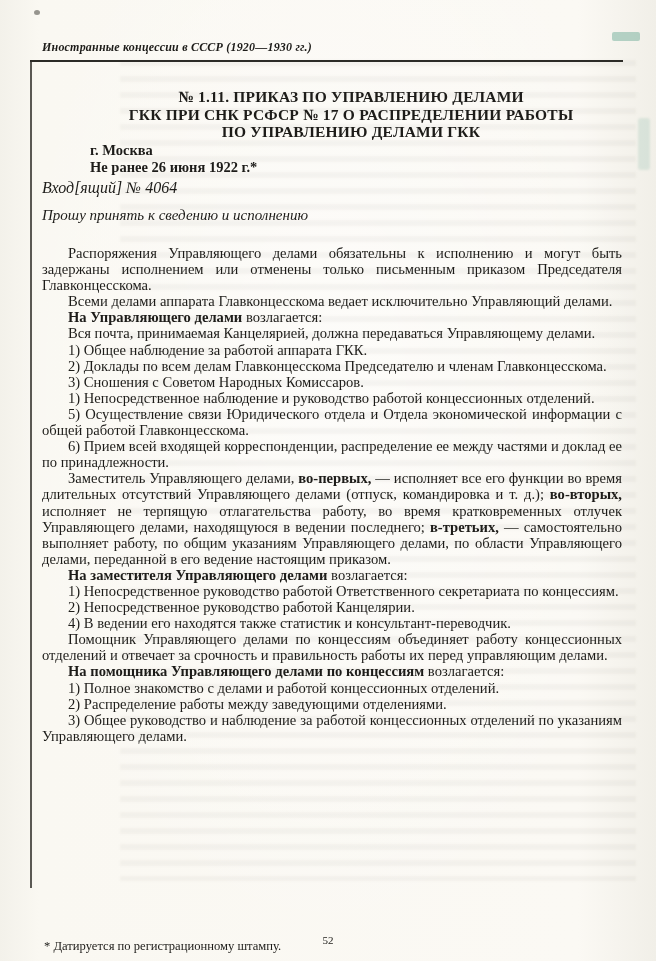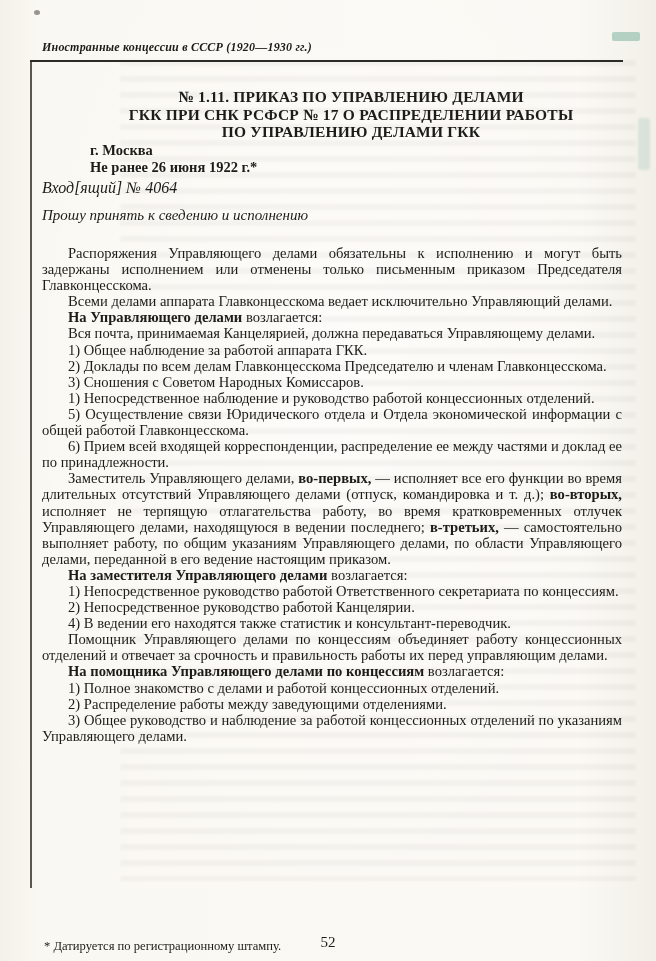--- a/index.html
+++ b/index.html
@@ -91,21 +91,21 @@
   }
   .body p { margin: 0; text-indent: 26px; }
   .body b { font-weight: bold; }
   .footnote {
     position: absolute; left: 44px; top: 907px;
     font-size: 12.6px;
     margin-top: 32px;
   }
   .page-number {
     position: absolute; top: 934px; left: 0; width: 656px;
-    text-align: center; font-size: 15px;
+    text-align: center; font-size: 11px;
   }
 </style>
 </head>
 <body>
 
 <div class="page">
 
   <div class="speck"></div>
   <div class="bleed-mark-1"></div>
   <div class="bleed-mark-2"></div>

